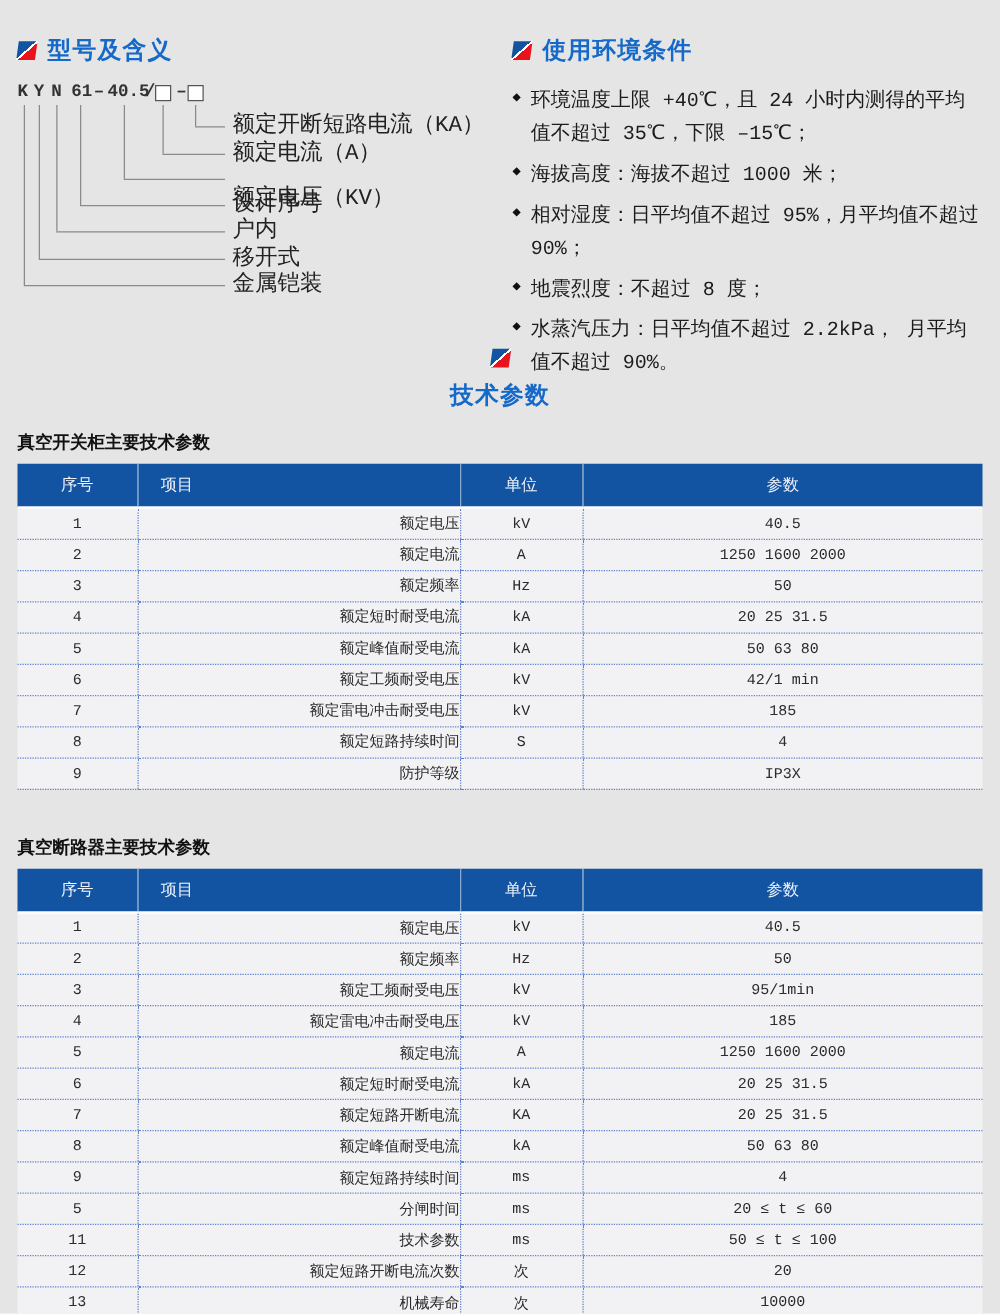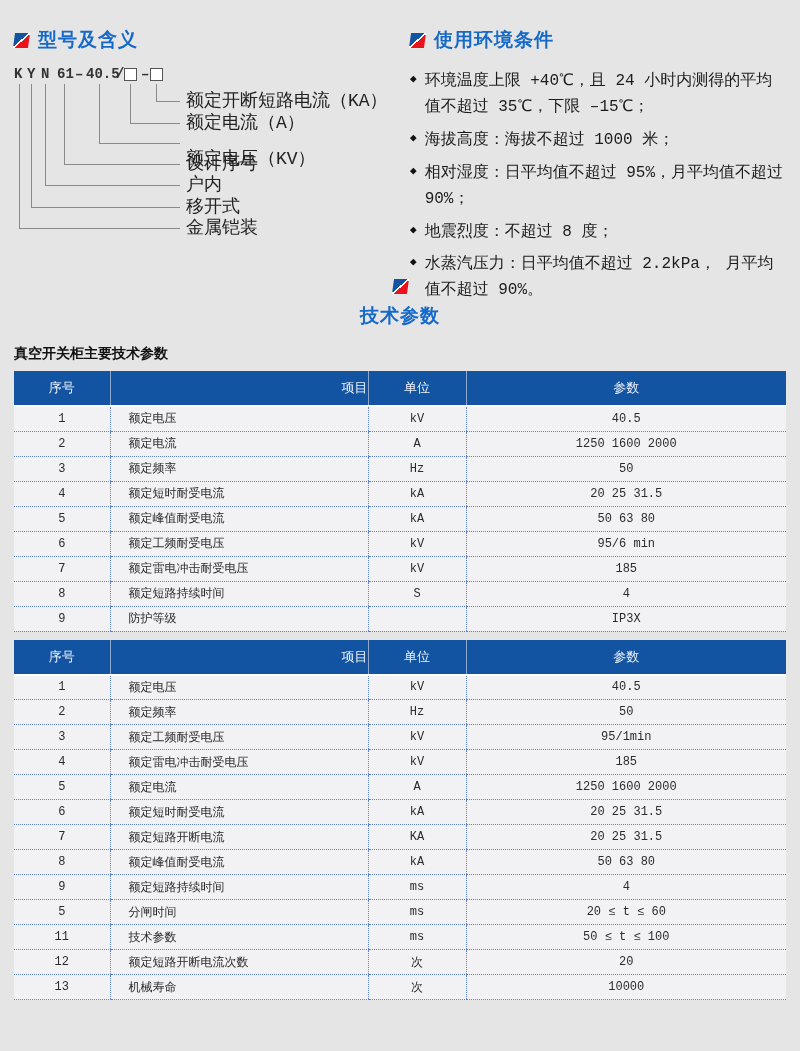--- a/index.html
+++ b/index.html
@@ -73,30 +73,30 @@
   table.params col.c-unit{width:98px;}
   table.params col.c-val{width:320px;}
   table.params thead th{
     background:var(--header-blue);
     color:#eef2fb;font-size:13px;font-weight:normal;
     height:35px;text-align:center;
     border-left:1px solid rgba(255,255,255,.5);
     border-bottom:2px solid #ffffff;
   }
   table.params thead th:first-child{border-left:none;}
-  table.params thead th.h-item{text-align:right;padding-left:18px;}
+  table.params thead th.h-item{text-align:left;padding-left:18px;}
   table.params tbody td{
     background:var(--row-bg);
     height:25px;font-size:12px;color:#2b2b2b;
     text-align:center;
     border-bottom:1px dotted var(--dotted-border);
     border-left:1px dotted var(--dotted-border);
   }
   table.params tbody td:first-child{border-left:none;}
-  table.params tbody td.cell-item{text-align:left;padding-left:18px;}
+  table.params tbody td.cell-item{text-align:right;padding-left:18px;}
 </style>
 </head>
 <body>
 
 <div class="page">
 
   <div class="top">
 
     <div class="col-left">
       <div class="section-title">
@@ -230,21 +230,21 @@
           <td>5</td>
           <td class="cell-item">额定峰值耐受电流</td>
           <td>kA</td>
           <td>50 63 80</td>
         </tr>
 
         <tr>
           <td>6</td>
           <td class="cell-item">额定工频耐受电压</td>
           <td>kV</td>
-          <td>95/6 min</td>
+          <td>42/1 min</td>
         </tr>
 
         <tr>
           <td>7</td>
           <td class="cell-item">额定雷电冲击耐受电压</td>
           <td>kV</td>
           <td>185</td>
         </tr>
 
         <tr>
@@ -256,20 +256,21 @@
 
         <tr>
           <td>9</td>
           <td class="cell-item">防护等级</td>
           <td></td>
           <td>IP3X</td>
         </tr>
       </tbody>
   </table>
 
+  <div class="subtitle second">真空断路器主要技术参数</div>
   <table class="params">
     <colgroup>
         <col class="c-no">
         <col class="c-item">
         <col class="c-unit">
         <col class="c-val">
       </colgroup>
     <thead>
       <tr>
         <th>序号</th>

